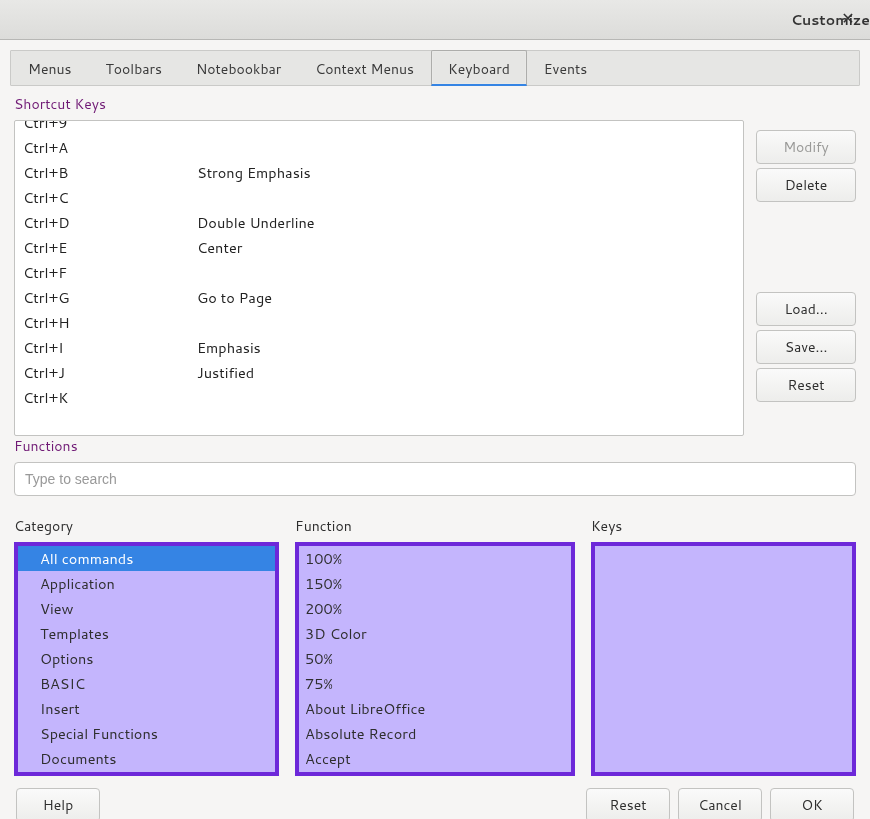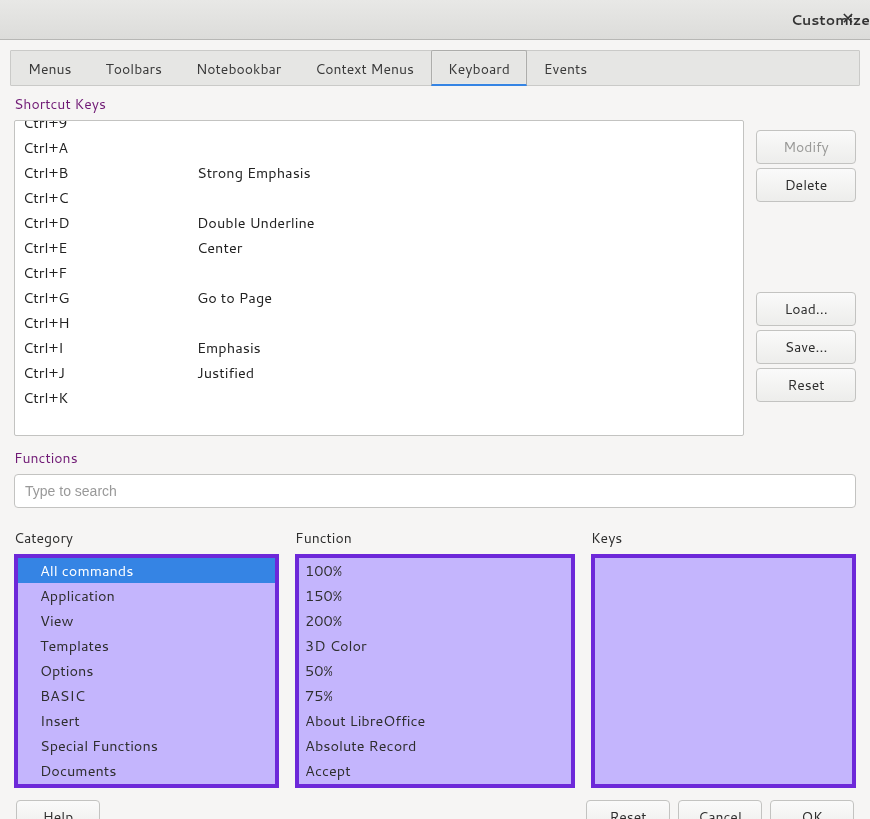--- a/index.html
+++ b/index.html
@@ -146,21 +146,21 @@
     align-items: center;
     justify-content: center;
     cursor: pointer;
   }
   .btn.disabled {
     color: #9a9a98;
     cursor: default;
   }
   .spacer { height: 82px; }
   .middle {
-    margin-top: 12px;
+    margin-top: 0;
   }
   .search {
     width: 100%;
     height: 34px;
     border: 1px solid #c3c3c1;
     border-radius: 4px;
     padding: 0 10px;
     font-size: 14px;
     color: #3b82f6;
     background: #fff;

